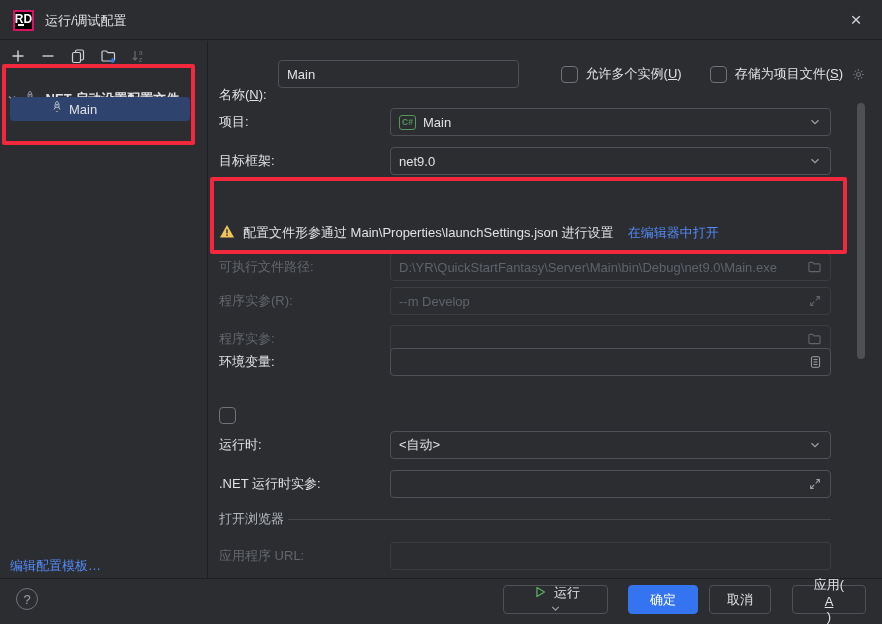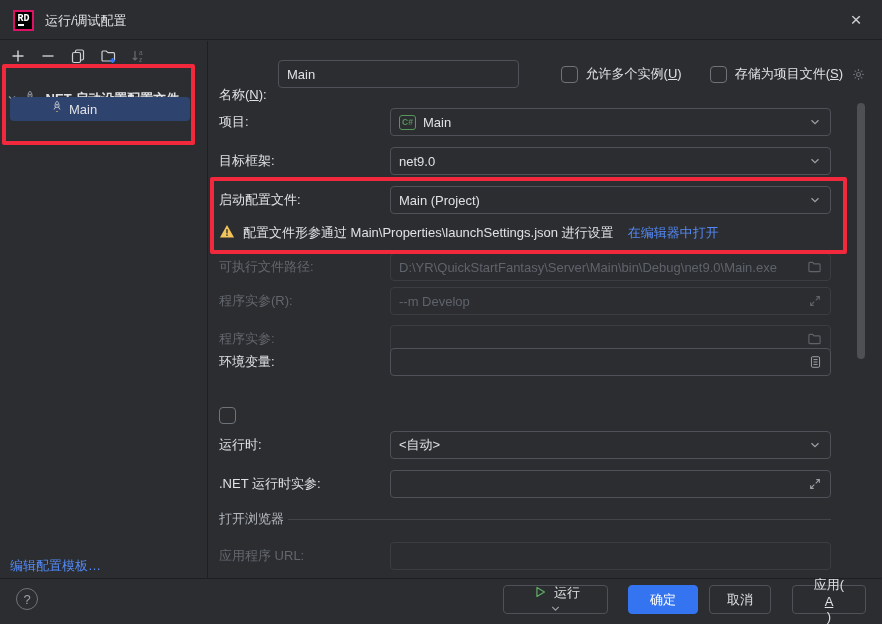--- a/index.html
+++ b/index.html
@@ -3,21 +3,21 @@
 <meta charset="utf-8">
 <style>
   * { margin:0; padding:0; box-sizing:border-box; }
   html,body { width:882px; height:624px; overflow:hidden; }
   body { font-family:"Liberation Sans","DejaVu Sans",sans-serif; background:#2B2D30; color:#DFE1E5; font-size:13px; }
   .dialog { position:relative; width:882px; height:624px; background:#2B2D30; }
 
   
   .titlebar { position:absolute; left:0; top:0; width:882px; height:40px; border-bottom:1px solid #1E1F22; display:flex; align-items:center; }
   .logo { position:absolute; left:13px; top:10px; width:21px; height:21px; background:#000; border:2px solid #DC1265; display:flex; align-items:center; justify-content:center; }
-  .logo .rd { font-size:10px; font-weight:bold; color:#fff; letter-spacing:0; margin-top:-4px;font-family:Liberation Mono, monospace; }
+  .logo .rd { font-size:12px; font-weight:bold; color:#fff; letter-spacing:0; margin-top:-4px; }
   .logo .bar { position:absolute; left:3px; bottom:3px; width:6px; height:2px; background:#fff; }
   .title { position:absolute; left:45px; top:12px; color:#DFE1E5; }
   .close { position:absolute; right:14px; top:8px; width:24px; height:24px; color:#CED0D6; font-size:19px; line-height:24px; text-align:center; cursor:pointer; }
 
   
   .vdivider { position:absolute; left:207px; top:41px; width:1px; height:537px; background:#1E1F22; }
   .toolbar { position:absolute; left:0; top:44px; height:24px; display:flex; align-items:center; gap:10px; padding-left:8px; color:#CED0D6; }
   .tbtn { width:20px; height:20px; display:flex; align-items:center; justify-content:center; }
   .tbtn.disabled { opacity:.38; }
   .tree-row { position:absolute; left:6px; height:24px; display:flex; align-items:center; gap:5px; }
@@ -196,31 +196,20 @@
       <div class="field">
         <span class="val">net9.0</span>
         <span class="suffix-icon">
           <svg width="14" height="14" viewBox="0 0 16 16">
               <path d="M4 6l4 4 4-4" stroke="currentColor" fill="none" stroke-width="1.4"></path>
             </svg>
         </span>
       </div>
     </div>
 
-    <div class="row" style="top:145px">
-      <span class="lbl">启动配置文件:</span>
-      <div class="field">
-        <span class="val">Main (Project)</span>
-        <span class="suffix-icon">
-          <svg width="14" height="14" viewBox="0 0 16 16">
-              <path d="M4 6l4 4 4-4" stroke="currentColor" fill="none" stroke-width="1.4"></path>
-            </svg>
-        </span>
-      </div>
-    </div>
 
     <div class="row warn-row" style="top:180px">
       <span>
         <svg width="16" height="15" viewBox="0 0 16 15">
             <path d="M8 1l7 12.5H1z" fill="#F2C55C"></path>
             <rect x="7.3" y="5.2" width="1.4" height="4.2" fill="#2B2D30"></rect>
             <rect x="7.3" y="10.4" width="1.4" height="1.5" fill="#2B2D30"></rect>
           </svg>
       </span>
       <span class="warn-text">配置文件形参通过 Main\Properties\launchSettings.json 进行设置</span>

